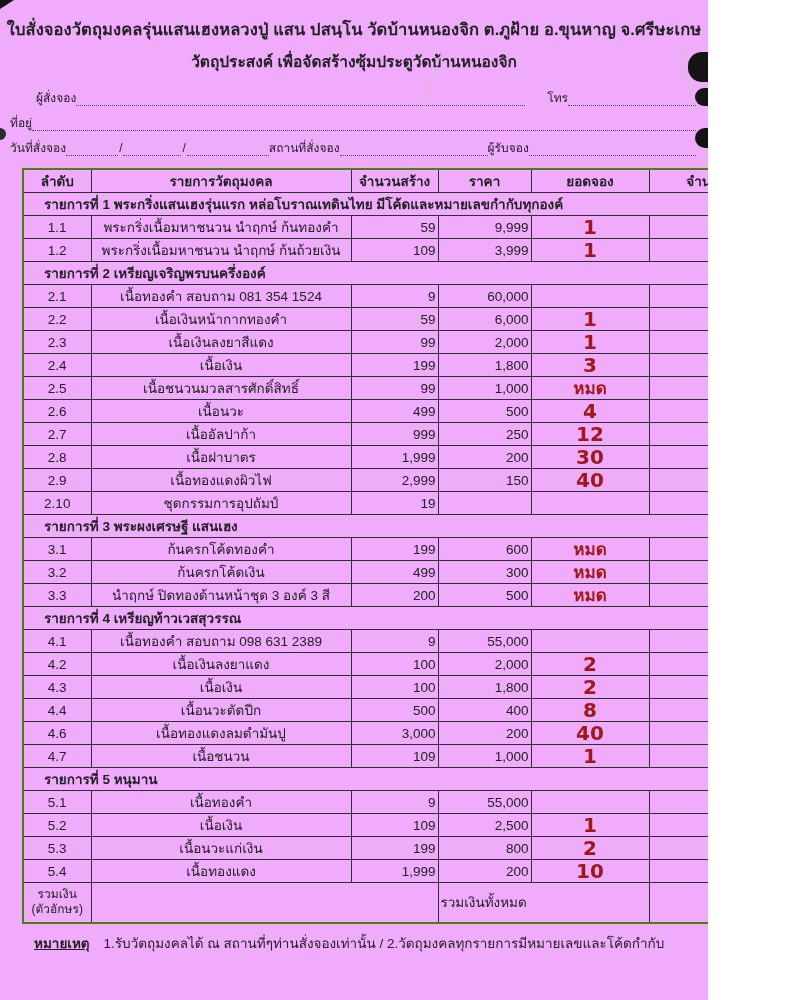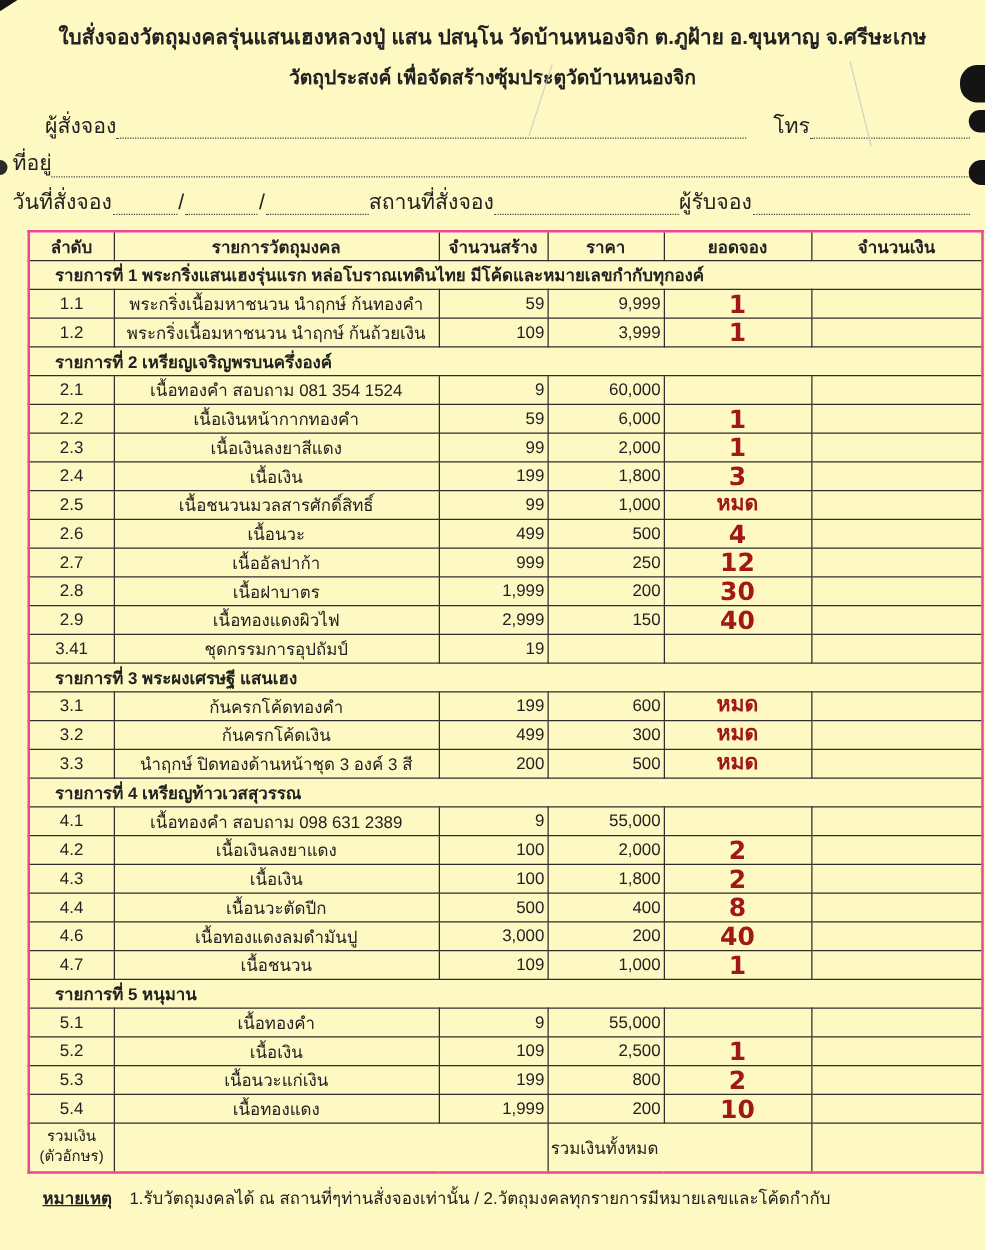--- a/index.html
+++ b/index.html
@@ -1,39 +1,39 @@
 <!DOCTYPE html>
 <html><head>
 <meta charset="utf-8">
 <style>
   html,body{margin:0;padding:0;}
   .page{
     position:relative;
-    width:788px;height:1000px;
-    background:#fef9c3;
+    width:708px;height:1000px;
+    background:#f0abfc;
     font-family:"Liberation Sans",sans-serif;
     color:#222;
     overflow:hidden;
   }
   
   .art{position:absolute;background:#141414;}
   .art-tl{top:0;left:0;width:14px;height:9px;clip-path:polygon(0 0,100% 0,0 100%);}
   .art-tr{top:52px;right:0;width:20px;height:30px;border-radius:14px 0 0 14px;}
   .art-r1{top:88px;right:0;width:13px;height:18px;border-radius:10px 0 0 10px;}
   .art-r2{top:128px;right:0;width:13px;height:20px;border-radius:10px 0 0 10px;}
   .art-l1{top:128px;left:0;width:6px;height:12px;border-radius:0 6px 6px 0;background:#2a2a2a;}
   .crease{position:absolute;width:1px;background:#c9c7c2;opacity:.8;}
   .crease1{height:60px;top:50px;left:432px;transform:rotate(18deg);}
   .crease2{height:70px;top:48px;left:688px;transform:rotate(-14deg);}
 
   .titles{padding-top:16px;}
   .title1{text-align:center;font-weight:bold;font-size:16.5px;letter-spacing:.1px;}
   .title2{text-align:center;font-weight:bold;font-size:15.5px;margin-top:7px;}
 
-  .form{margin:16px 12px 0 10px;font-size:17px;}
+  .form{margin:16px 12px 0 10px;font-size:12px;}
   .fline{display:flex;align-items:flex-end;margin-bottom:9px;line-height:1.25;}
   .fline .lbl{white-space:nowrap;}
   .dots{border-bottom:1.6px dotted #4a4a4a;height:15px;display:inline-block;}
   .grow{flex:1 1 auto;}
   .w55{width:52px;} .w60{width:58px;} .w85{width:82px;} .w150{width:148px;} .w135{width:128px;}
   .indent1{padding-left:26px;}
   .slash{padding:0 1px;}
 
   table.order{
     border-collapse:collapse;
@@ -41,21 +41,21 @@
     width:763px;
     table-layout:fixed;
     font-size:13.5px;
   }
   table.order th, table.order td{
     border:1.3px solid #2f2f2f;
     padding:0 2px;
     overflow:hidden;
     white-space:nowrap;
   }
-  table.order{border:2px solid #ec4899;margin-top:12px;}
+  table.order{border:2px solid #4d7c0f;margin-top:12px;}
   col.c-no{width:68px;} col.c-item{width:260px;} col.c-qty{width:87px;}
   col.c-price{width:93px;} col.c-booked{width:118px;} col.c-amount{width:137px;}
   tr.head-row{height:21px;}
   tr.head-row th{font-weight:bold;text-align:center;font-size:13.5px;}
   tr.section-row{height:20px;}
   tr.section-row td{font-weight:bold;text-align:left;padding-left:20px;font-size:13.5px;}
   tr.data-row{height:22px;}
   td.no{text-align:center;}
   td.item{text-align:center;padding-left:5px;}
   td.qty{text-align:right;padding-right:7px;}
@@ -225,21 +225,21 @@
         </tr>
         <tr class="data-row">
           <td class="no">2.9</td>
           <td class="item">เนื้อทองแดงผิวไฟ</td>
           <td class="qty">2,999</td>
           <td class="price">150</td>
           <td class="booked">40</td>
           <td class="amount"></td>
         </tr>
         <tr class="data-row">
-          <td class="no">3.41</td>
+          <td class="no">2.10</td>
           <td class="item">ชุดกรรมการอุปถัมป์</td>
           <td class="qty">19</td>
           <td class="price"></td>
           <td class="booked"></td>
           <td class="amount"></td>
         </tr>
         <tr class="section-row">
           <td colspan="6">รายการที่ 3 พระผงเศรษฐี แสนเฮง</td>
         </tr>
         <tr class="data-row">

